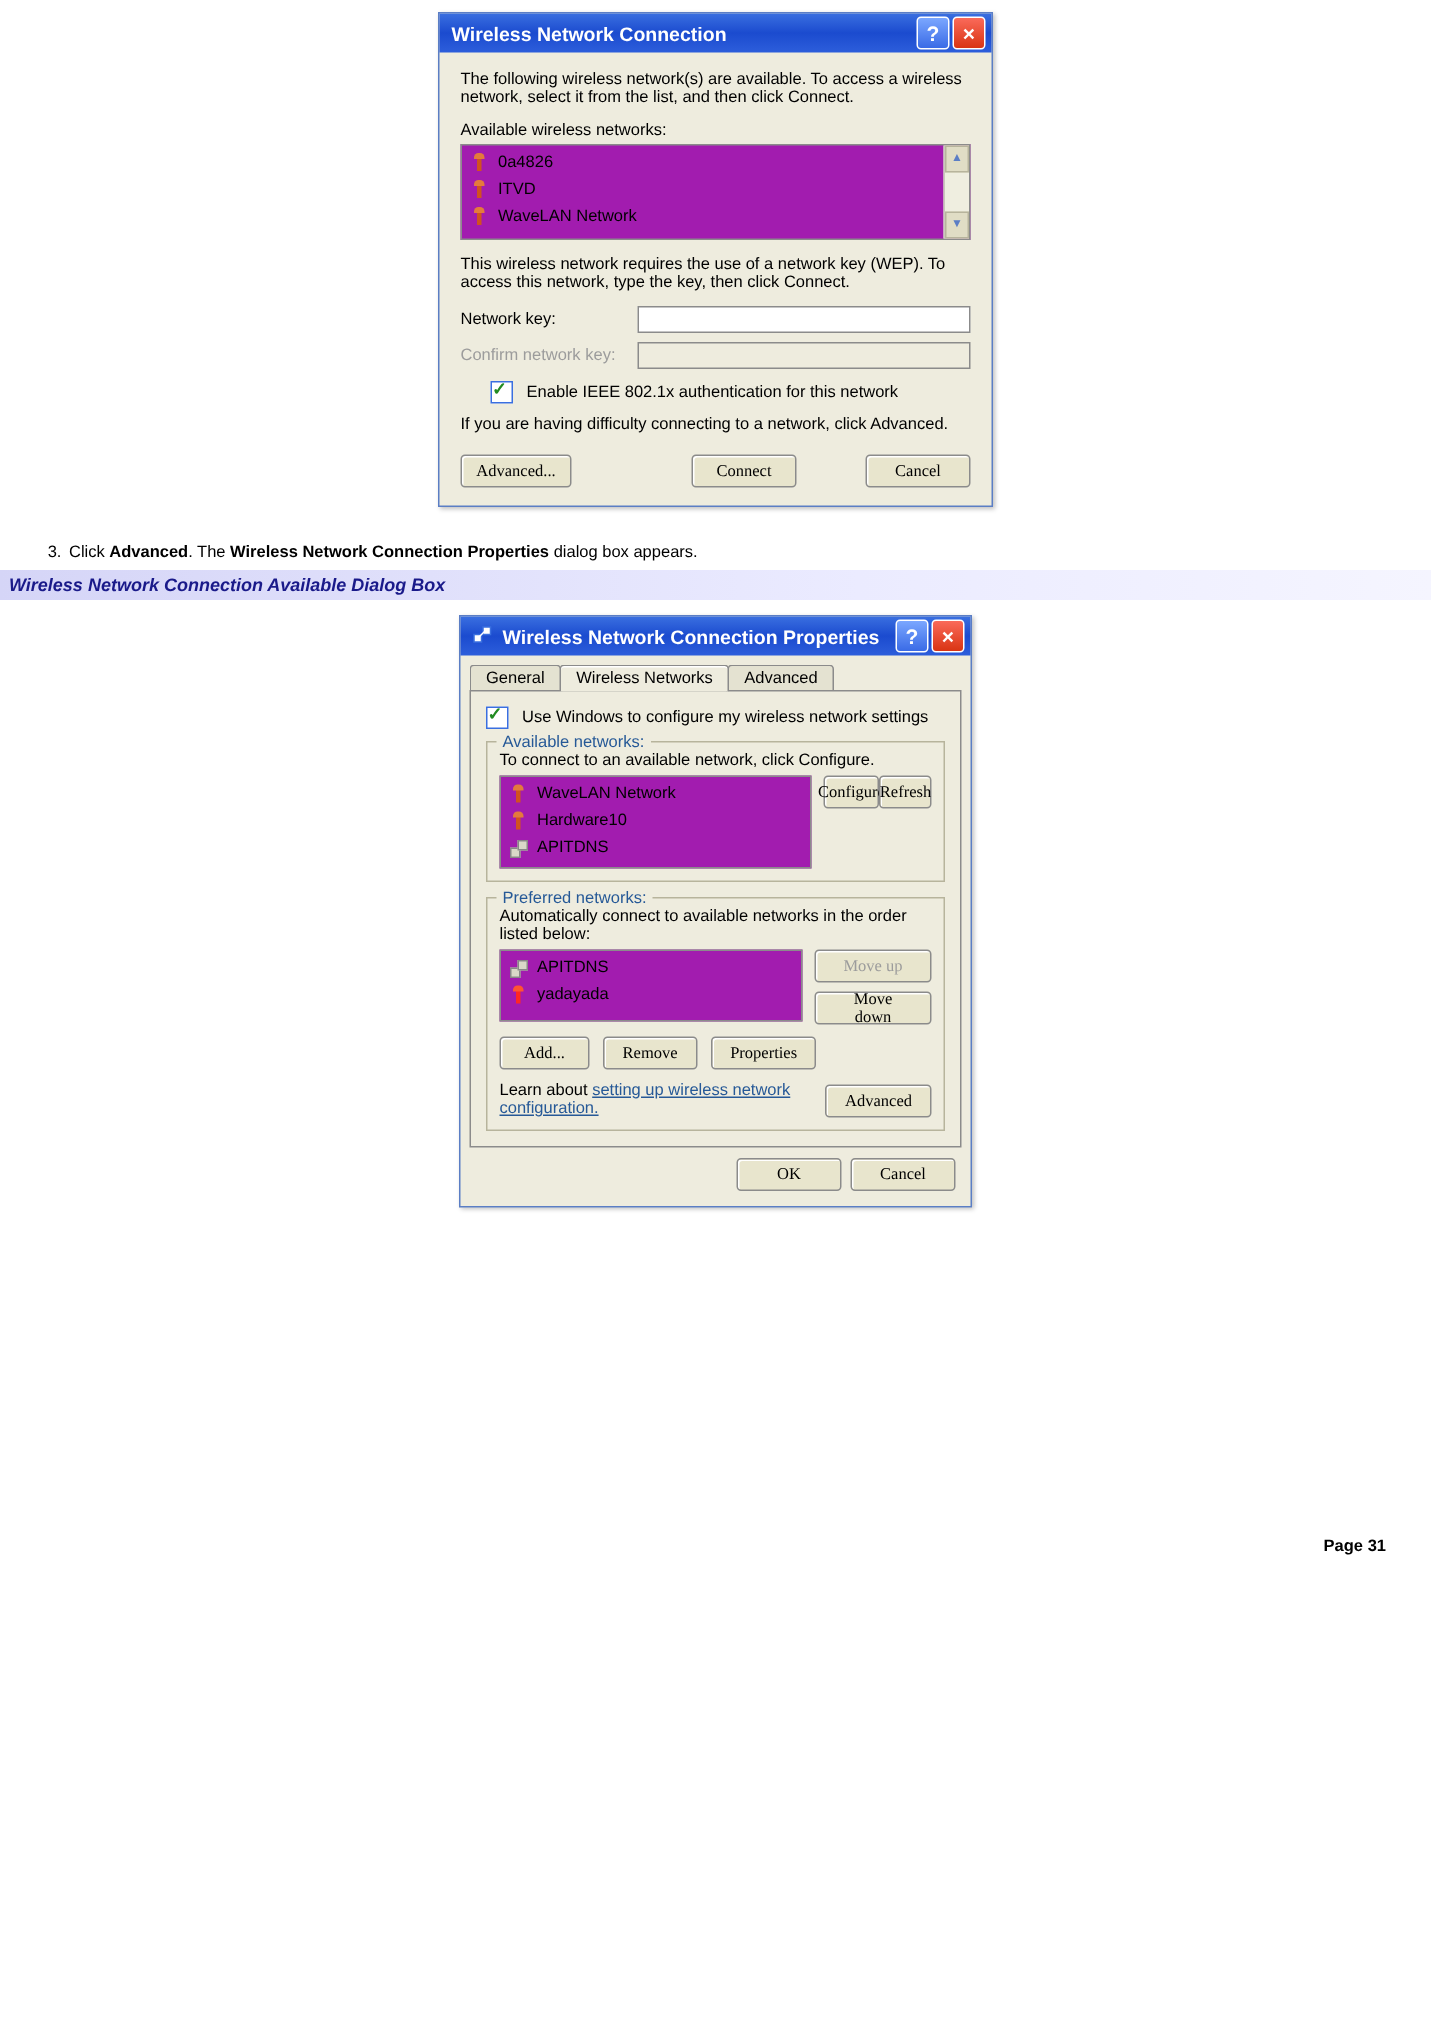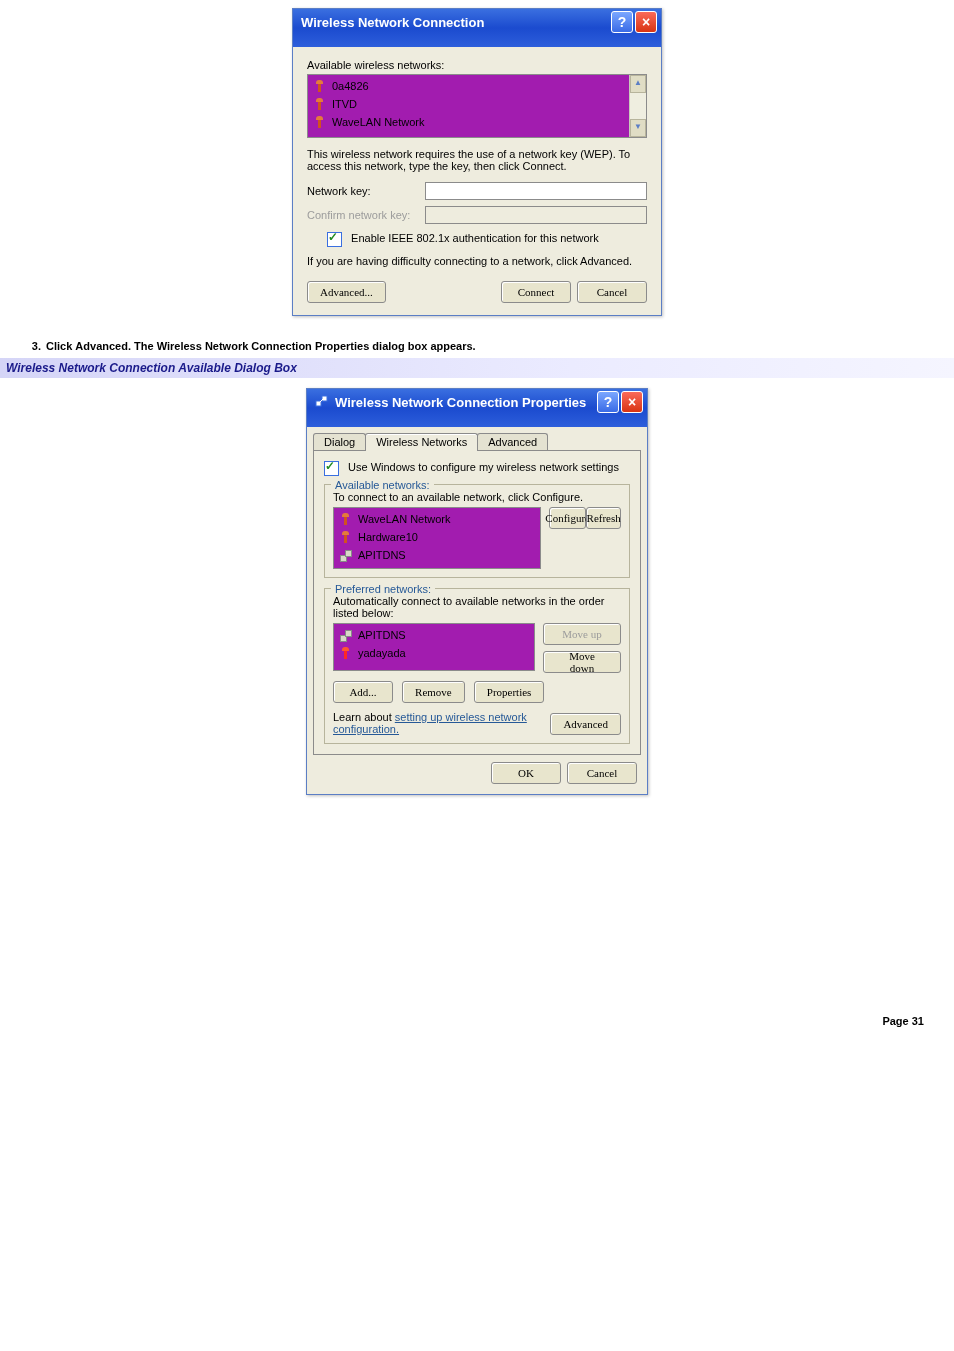--- a/index.html
+++ b/index.html
@@ -29,21 +29,21 @@
     font-size: 11px;
     color: #000;
     box-shadow: 1px 1px 3px rgba(0,0,0,0.25);
   }
   .titlebar {
     background: linear-gradient(to bottom, #3a6fe0 0%, #1b4bcf 50%, #2d5edb 100%);
     color: #fff;
     height: 26px;
     display: flex;
     align-items: center;
-    padding: 0 4px 12px 8px;
+    padding: 0 4px 0 8px;
     font-weight: bold;
     font-size: 13px;
   }
   .titlebar .title-text { flex: 1; }
   .titlebar .tb-btn {
     width: 20px; height: 20px;
     margin-left: 2px;
     border: 1px solid #fff;
     border-radius: 3px;
     display: flex; align-items: center; justify-content: center;
@@ -115,21 +115,21 @@
   .link { color:#265997; text-decoration:underline; }
   .sunken-list.small { height:56px; }
   .sunken-list.tiny { height:42px; padding-right:0;}
   .tabs { display:flex; margin-top:6px; margin-left:6px;}
   .tab { border:1px solid #8b8b8b; border-bottom:none; background:#eeecde; padding:2px 10px 3px 10px; margin-right:-1px; font-size:11px; border-radius:3px 3px 0 0;}
   .tab.active { background:#eeecde; position:relative; z-index:2; box-shadow: inset 0 1px 0 #fff;}
   .tab.inactive { background:#e4e2d1; }
   .tabbody { border:1px solid #8b8b8b; margin:0 6px; background:#eeecde; padding:10px; position:relative; top:-1px;}
   
   .doc { font-family: Verdana, Arial, sans-serif; font-size:12px;}
-  .ol-num { list-style:decimal; margin:24px 0 4px 44px; padding:0;font-weight:bold;}
+  .ol-num { list-style:decimal; margin:24px 0 4px 44px; padding:0;}
   .ol-num li { margin-bottom:2px; padding-left:2px; font-size:11px;}
   .caption-bar {
     background: linear-gradient(to right, #d5d5f7 0%, #ebebff 60%, #f5f5ff 100%);
     padding:3px 6px;
     margin:6px 0 10px 0;
     font-style: italic;
     font-weight: bold;
     color:#1a1a8a;
     font-size:12px;
   }
@@ -146,20 +146,21 @@
 <div class="page">
 
   <div class="dialog-wrap">
     <div class="xp-dialog" style="width:368px;">
       <div class="titlebar">
         <span class="title-text">Wireless Network Connection</span>
         <span class="tb-btn tb-help">?</span>
         <span class="tb-btn tb-close">×</span>
       </div>
       <div class="dialog-body">
+        <div style="margin-bottom:10px;">The following wireless network(s) are available. To access a wireless network, select it from the list, and then click Connect.</div>
         <div style="margin-bottom:3px;">Available wireless networks:</div>
         <div class="sunken-list">
           <div class="net-item">
               <span class="net-icon icon-antenna"></span>
               <span>0a4826</span>
             </div>
           <div class="net-item">
               <span class="net-icon icon-antenna"></span>
               <span>ITVD</span>
             </div>
@@ -180,21 +181,21 @@
         </div>
         <div style="display:flex; align-items:center; margin-bottom:8px;">
           <span style="width:118px; color:#9c9c9c;">Confirm network key:</span>
           <input class="xp-input disabled" style="flex: 1 1 0%;" disabled="">
         </div>
         <div style="margin:2px 0 8px 20px;">
           <span class="xp-checkbox checked"></span>
           <span>Enable IEEE 802.1x authentication for this network</span>
         </div>
         <div style="margin-bottom:14px;">If you are having difficulty connecting to a network, click Advanced.</div>
-        <div style="display:flex;">
+        <div style="display:flex;gap:40px;">
           <button class="xp-button">Advanced...</button>
           <span style="flex:1"></span>
           <button class="xp-button" style="margin-right:6px;">Connect</button>
           <button class="xp-button">Cancel</button>
         </div>
       </div>
     </div>
   </div>
 
   <div class="doc">
@@ -214,21 +215,21 @@
               <rect x="1" y="7" width="5" height="5" fill="#fff" stroke="#3a6fe0"></rect>
               <rect x="7" y="2" width="5" height="5" fill="#fff" stroke="#3a6fe0"></rect>
               <line x1="4" y1="9" x2="9" y2="4" stroke="#fff"></line>
             </svg>
         </span>
         <span class="title-text">Wireless Network Connection Properties</span>
         <span class="tb-btn tb-help">?</span>
         <span class="tb-btn tb-close">×</span>
       </div>
       <div class="tabs">
-        <div class="tab inactive">Dialog</div>
+        <div class="tab inactive">General</div>
         <div class="tab active">Wireless Networks</div>
         <div class="tab inactive">Advanced</div>
       </div>
       <div class="tabbody">
         <div style="margin-bottom:8px;">
           <span class="xp-checkbox checked"></span>
           <span>Use Windows to configure my wireless network settings</span>
         </div>
 
         <div style="border:1px solid #b7b49c; padding:6px 8px 8px 8px; margin-bottom:10px; position:relative;">

